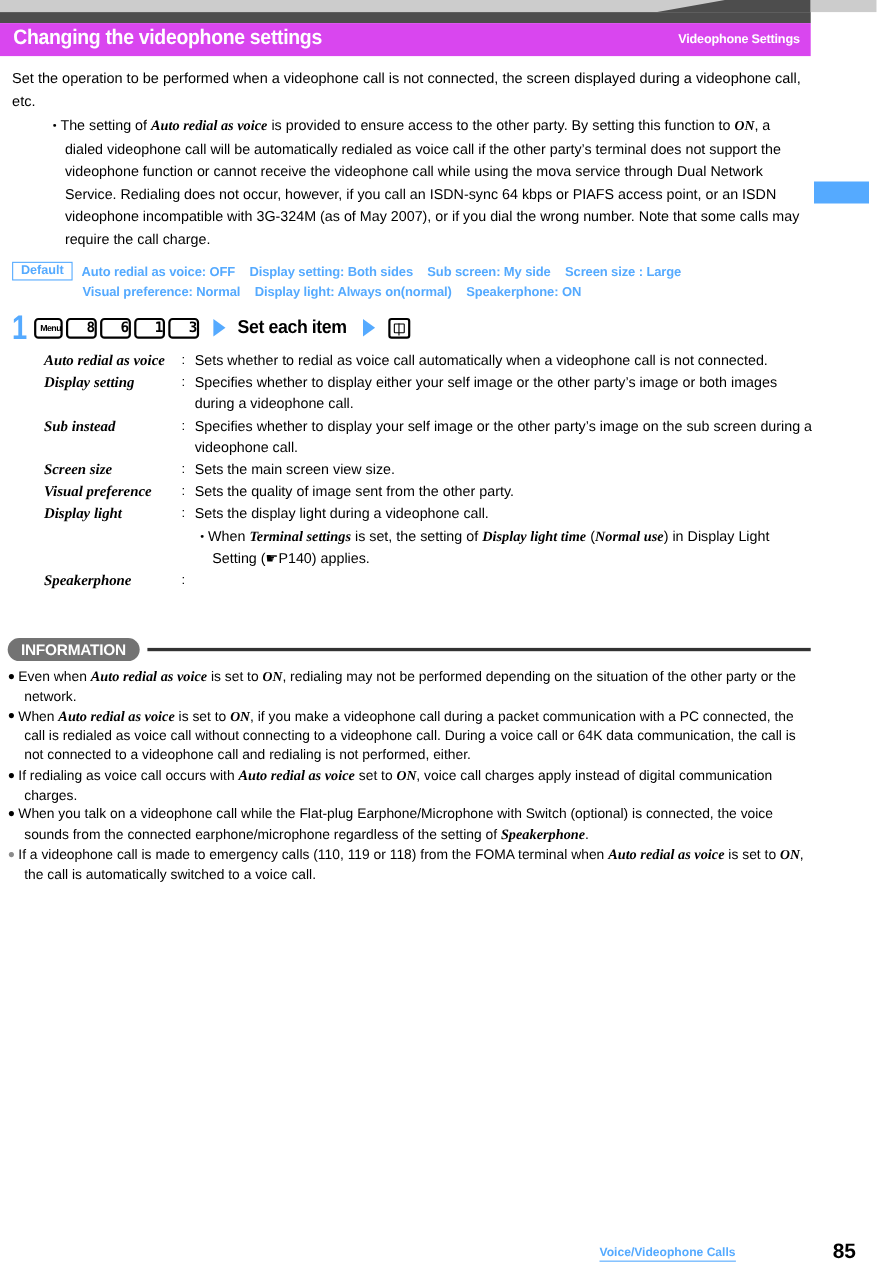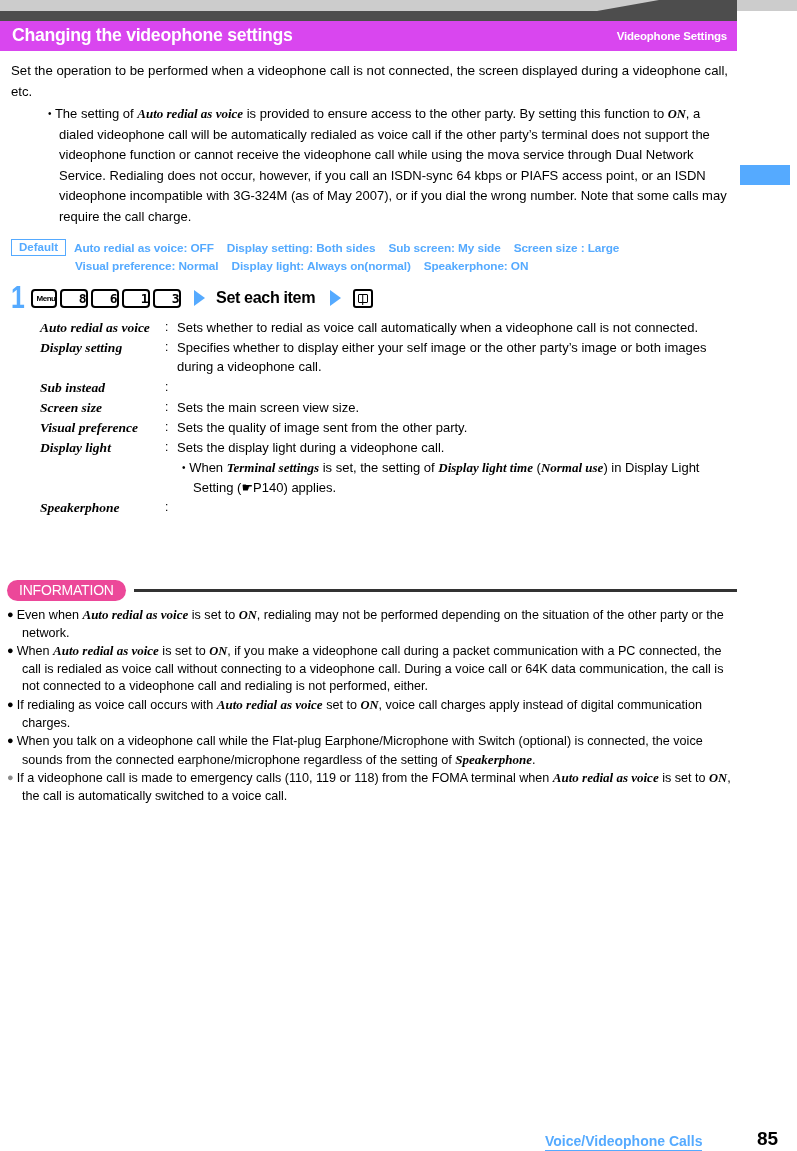--- a/index.html
+++ b/index.html
@@ -168,43 +168,43 @@
   .defcolon { flex:0 0 12px; text-align:left; font-size:12px; line-height:19.2px; }
   .defdesc { flex:1; line-height:19.2px; }
   .defsub {
     padding-left:16px; text-indent:-11px; margin-top:1px;
   }
 
   
   .info-head { position:absolute; left:7px; top:580px; width:730px; height:22px; }
   .info-badge {
     position:absolute; left:0; top:0;
-    background:#ec4899; color:#fff;
-    font-size:14px; font-weight:normal;
+    background:#737373; color:#fff;
+    font-size:14px; font-weight:bold;
     padding:2px 12px 3px 12px;
     border-radius:11px;
     letter-spacing:-0.2px;
   }
   .info-rule {
     position:absolute; left:127px; top:9px; right:0; height:3px; background:#333;
   }
   .info-list {
     position:absolute; left:7px; top:606px; width:730px;
     font-size:12.6px; line-height:17.6px;
   }
   .info-item {
     padding-left:15px; text-indent:-15px; margin-bottom:0px;
   }
   .dot { font-size:11px; vertical-align:1px; margin-right:3px; }
   .dot.grey { color:#8c8c8c; }
 
   
   .footer-label {
     position:absolute; left:545px; top:1133px;
-    color:#55aaff; font-size:14px; font-weight:bold;
+    color:#55aaff; font-size:11px; font-weight:bold;
     border-bottom:1.6px solid #55aaff;
     padding-bottom:1px;
   }
   .footer-page {
     position:absolute; left:757px; top:1128px;
     font-size:19px; font-weight:bold;
   }
 </style>
 </head>
 <body>
@@ -259,20 +259,21 @@
 
   <div class="defrow">
     <div class="defterm">Display setting</div>
     <div class="defcolon">:</div>
     <div class="defdesc">Specifies whether to display either your self image or the other party’s image or both images during a videophone call.</div>
   </div>
 
   <div class="defrow">
     <div class="defterm">Sub instead</div>
     <div class="defcolon">:</div>
+    <div class="defdesc">Specifies whether to display your self image or the other party’s image on the sub screen during a videophone call.</div>
   </div>
 
   <div class="defrow">
     <div class="defterm">Screen size</div>
     <div class="defcolon">:</div>
     <div class="defdesc">Sets the main screen view size.</div>
   </div>
 
   <div class="defrow">
     <div class="defterm">Visual preference</div>

